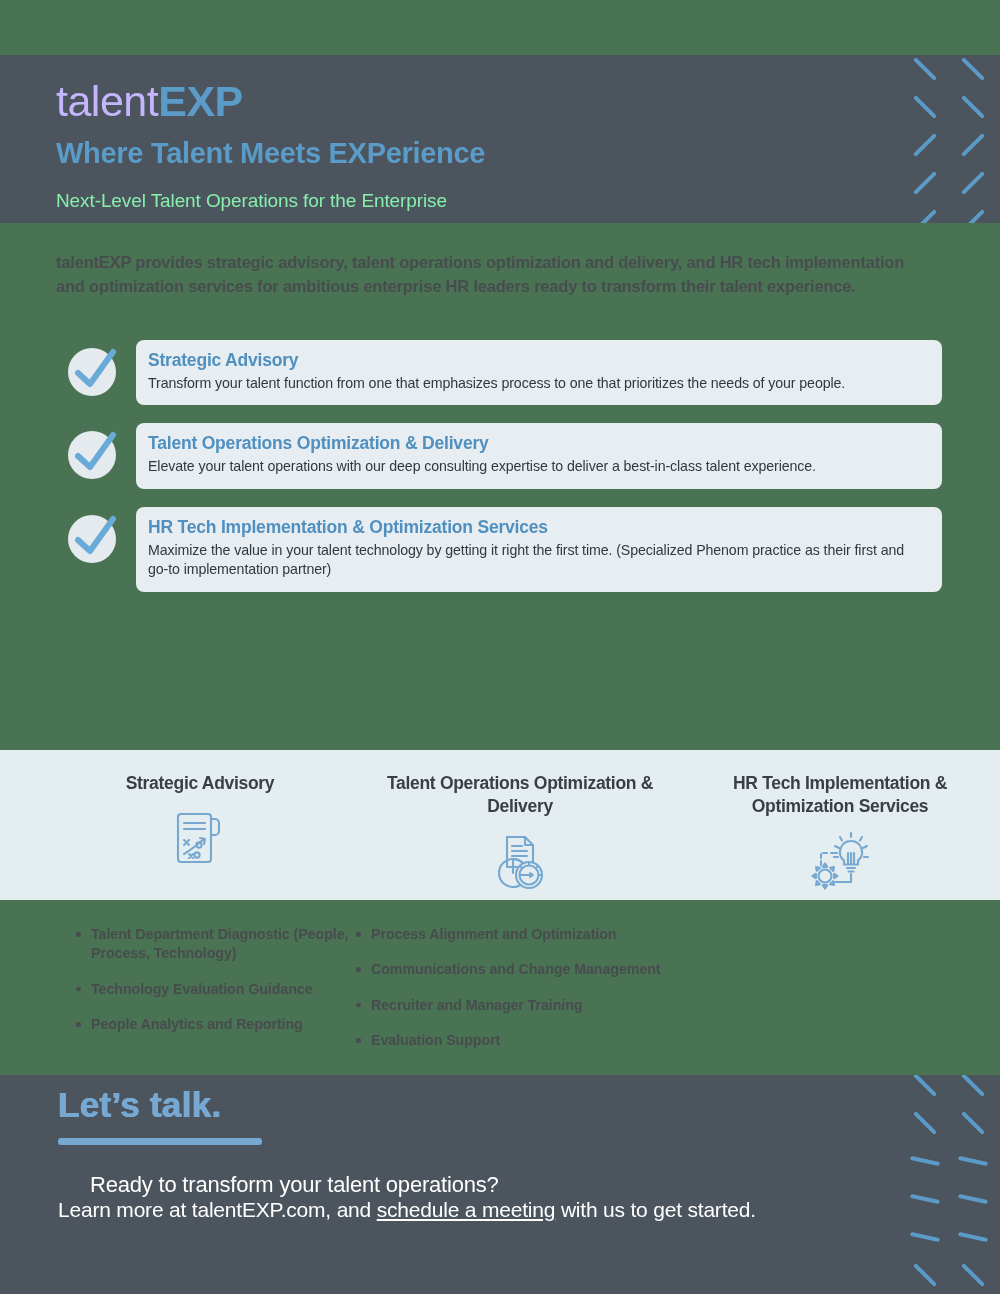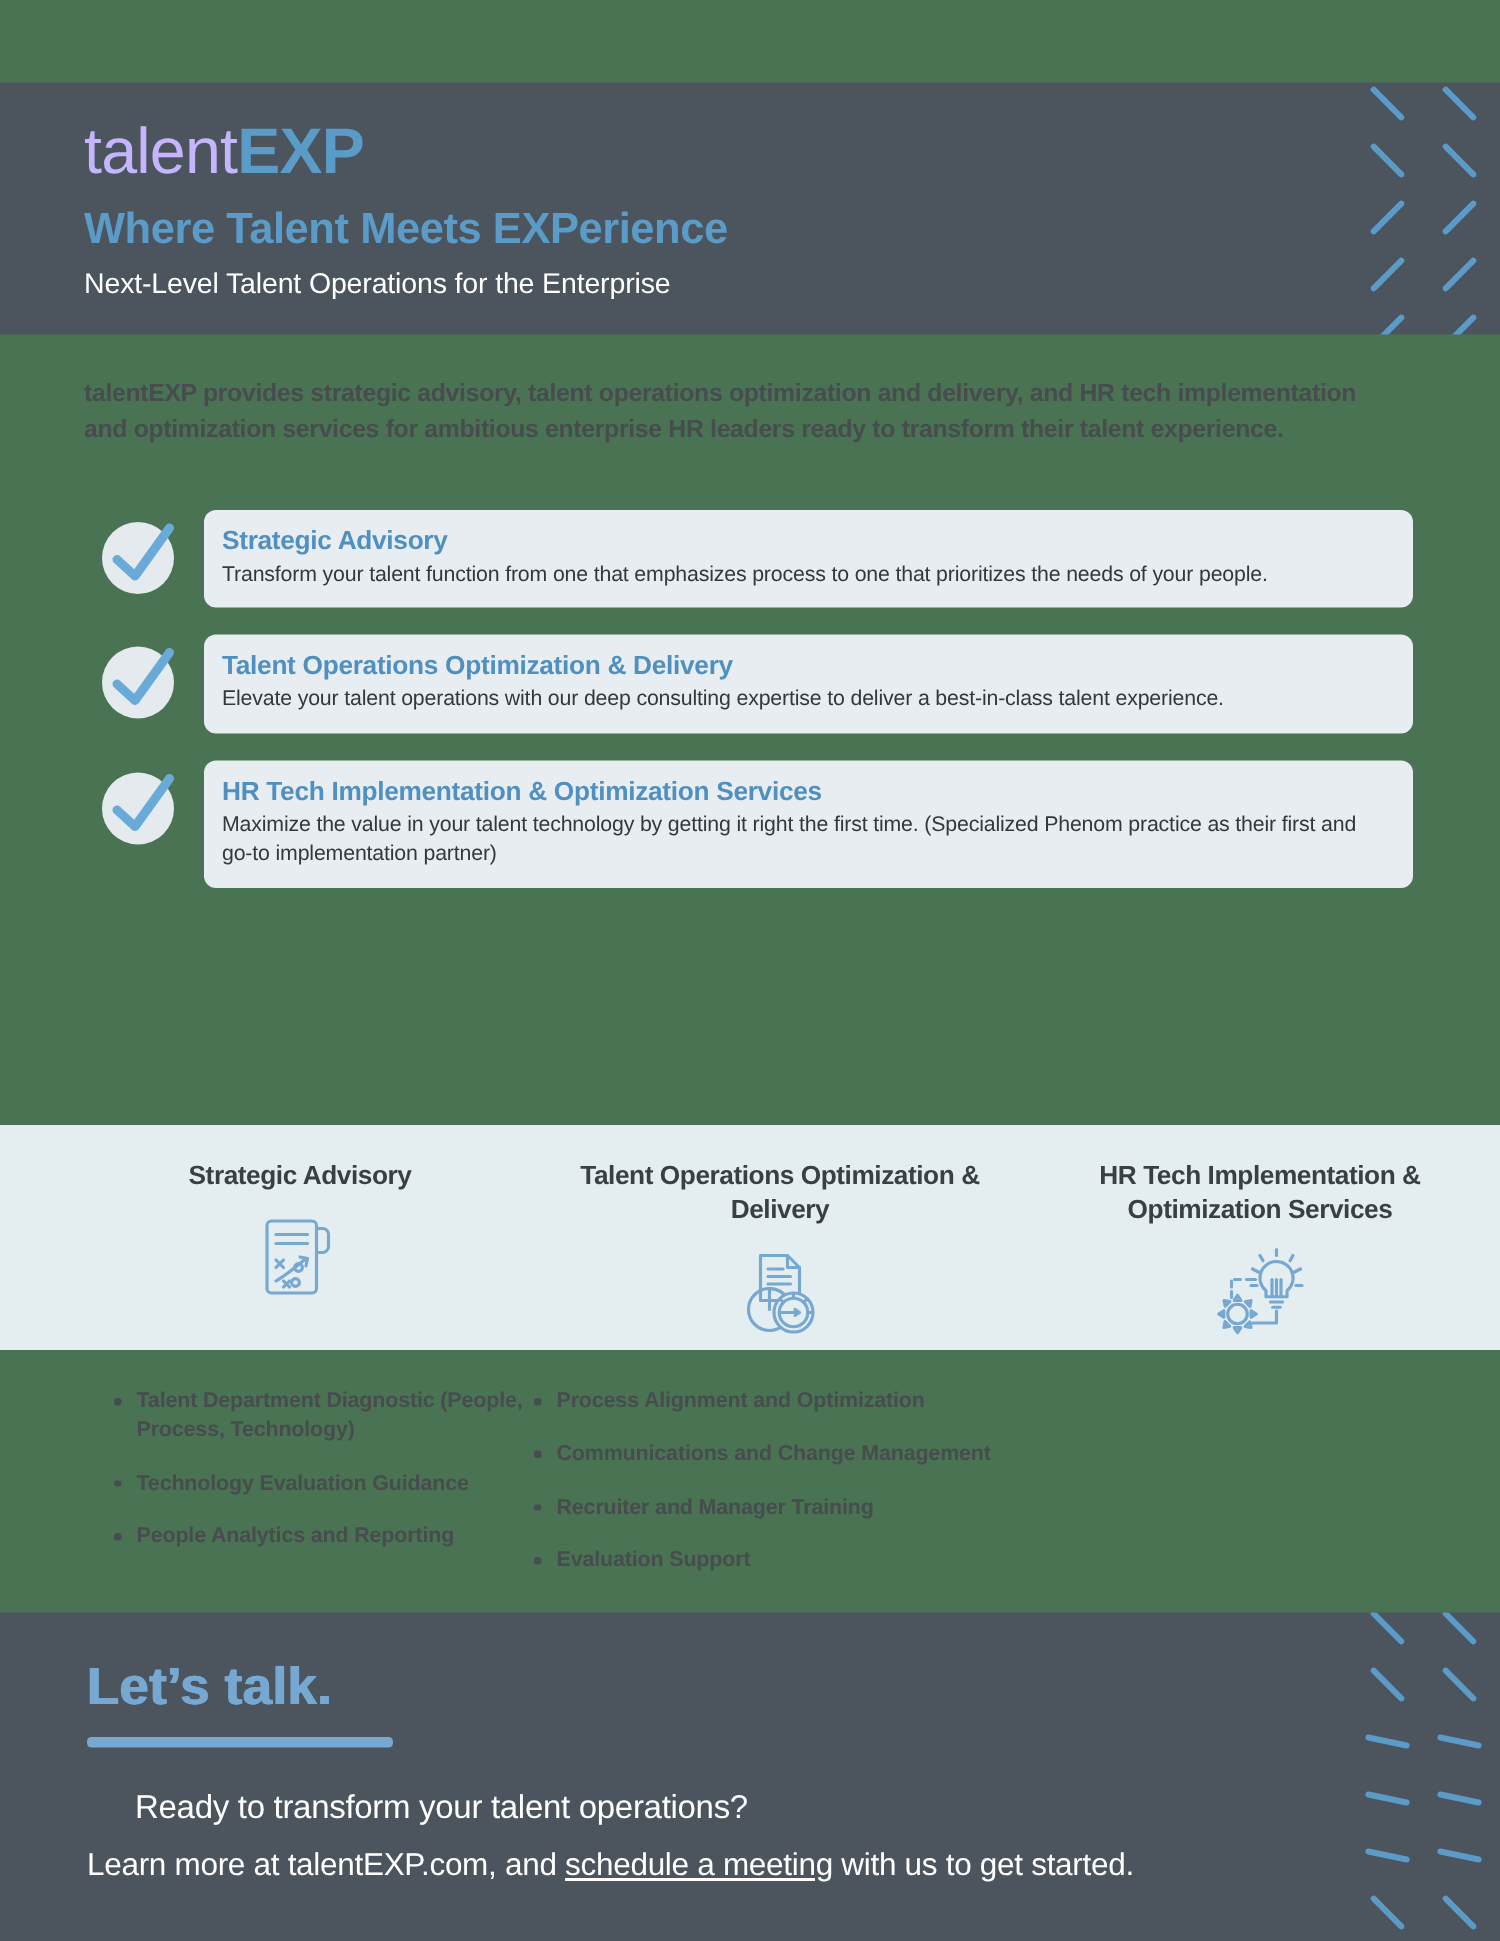--- a/index.html
+++ b/index.html
@@ -39,24 +39,24 @@
   .logo-bold  { color: #5b9bc8; font-weight: 700; }
   .tagline {
     margin-top: 14px;
     font-size: 29px;
     font-weight: 700;
     color: #5b9bc8;
     letter-spacing: -0.3px;
     white-space: nowrap;
   }
   .subtagline {
-    margin-top: 9px;
+    margin-top: 20px;
     font-size: 19px;
     font-weight: 400;
-    color: #ffffff;
+    color: #86efac;
     letter-spacing: -0.1px;
     white-space: nowrap;
   }
 
   
   .stripes { position: absolute; pointer-events: none; }
   .stripe {
     position: absolute;
     height: 4px;
     border-radius: 2px;
@@ -201,21 +201,21 @@
   }
 
   
   .footer {
     position: absolute;
     left: 0; top: 1075px;
     width: 1000px; height: 219px;
     background: #4c545e;
     overflow: hidden;
   }
-  .footer-inner { position: absolute; left: 58px; top: 32px; }
+  .footer-inner { position: absolute; left: 58px; top: 12px; }
   .lets-talk {
     font-size: 35px;
     font-weight: 700;
     color: #76a8d2;
     letter-spacing: 0.3px;
     line-height: 1;
     font-stretch: condensed;
     text-shadow: 0.5px 0 0 #76a8d2, -0.5px 0 0 #76a8d2;
   }
   .rule {
@@ -226,21 +226,20 @@
   }
   .cta1 {
     margin-top: 27px;
     font-size: 22px;
     font-weight: 400;
     color: #ffffff;
     letter-spacing: -0.2px;
     margin-left: 32px;
   }
   .cta2 {
-    margin-top: 14px;
     font-size: 21px;
     font-weight: 400;
     color: #ffffff;
     letter-spacing: -0.2px;
   }
   .cta-link {
     color: #ffffff;
     text-decoration: underline;
     text-underline-offset: 2px;
   }

